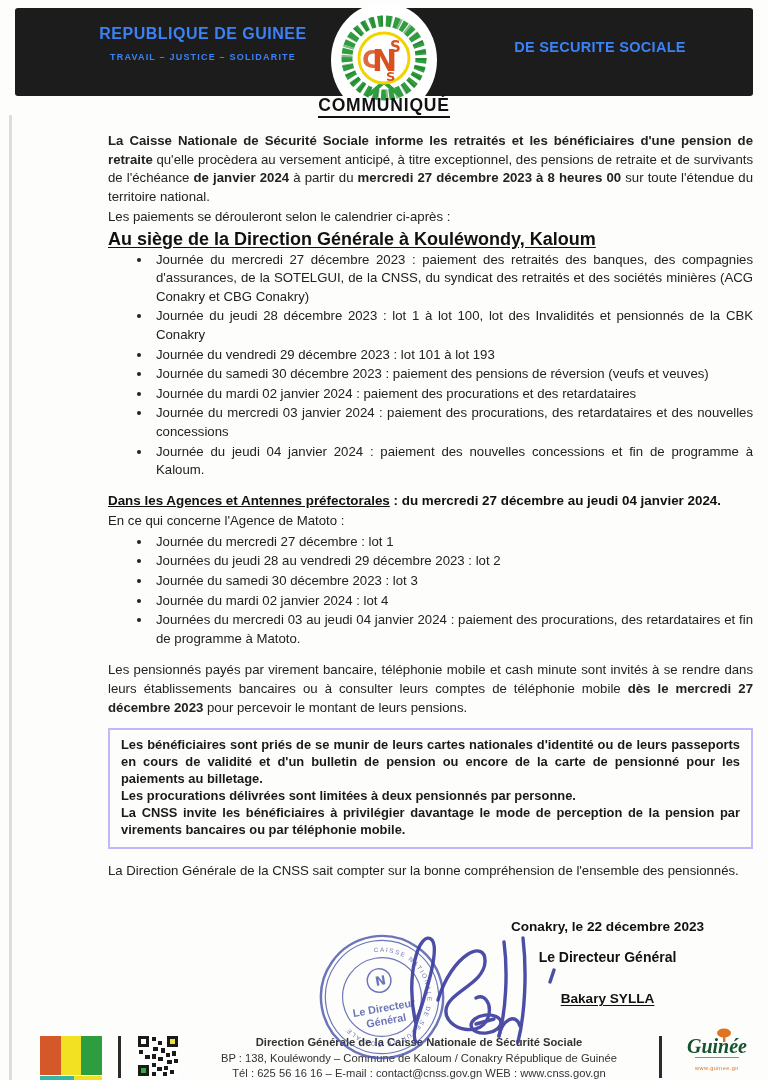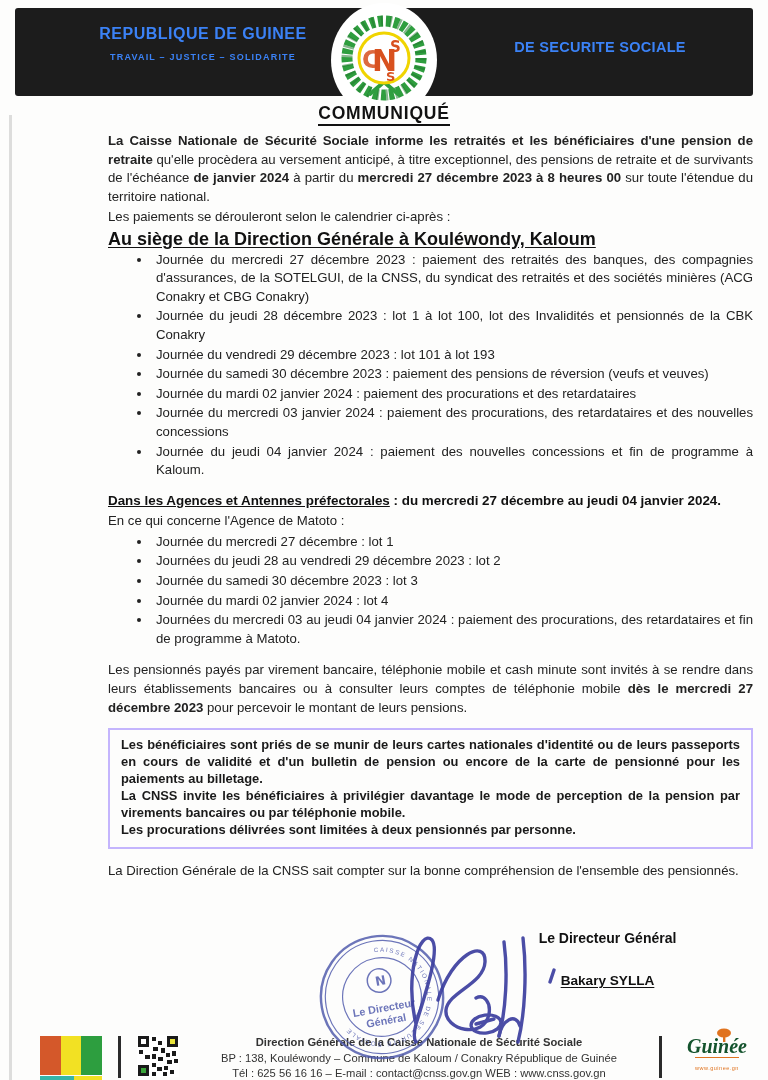--- a/index.html
+++ b/index.html
@@ -23,21 +23,21 @@
   .banner-left .t1 { font-weight:bold; font-size:16px; letter-spacing:.5px; }
   .banner-left .t2 { font-size:9px; letter-spacing:1.2px; margin-top:4px; font-weight:bold; }
   .banner-right { text-align:center; width:230px; margin-top:-10px; font-weight:bold; font-size:14.5px; line-height:20px; letter-spacing:.3px; }
   .oval {
     position:absolute; left:50%; top:-5px; transform:translateX(-50%);
     width:106px; height:114px; background:#fff; border-radius:50%;
     display:flex; align-items:center; justify-content:center;
   }
 
   
-  .title-wrap { position:absolute; top:104px; left:0; right:0; text-align:center; }
+  .title-wrap { position:absolute; top:96px; left:0; right:0; text-align:center; }
   .title {
     display:inline-block; font-size:17.5px; font-weight:bold; letter-spacing:.8px;
     border-bottom:2.5px solid #111; padding-bottom:1px; color:#111;
   }
 
   
   .content { position:absolute; top:132px; left:65px; width:645px;margin-left:43px; }
   p.just { text-align:justify; }
   .b { font-weight:bold; }
   .u { text-decoration:underline; }
@@ -137,28 +137,29 @@
         <li>Journées du jeudi 28 au vendredi 29 décembre 2023 : lot 2</li>
         <li>Journée du samedi 30 décembre 2023 : lot 3</li>
         <li>Journée du mardi 02 janvier 2024 : lot 4</li>
         <li>Journées du mercredi 03 au jeudi 04 janvier 2024 : paiement des procurations, des retardataires et fin de programme à Matoto.</li>
       </ul>
 
     <p class="just pay"><span>Les pensionnés payés par virement bancaire, téléphonie mobile et cash minute sont invités à se rendre dans leurs établissements bancaires ou à consulter leurs comptes de téléphonie mobile </span><span class="b">dès le mercredi 27 décembre 2023</span><span> pour percevoir le montant de leurs pensions.</span></p>
 
     <div class="notice">
         <div>Les bénéficiaires sont priés de se munir de leurs cartes nationales d'identité ou de leurs passeports en cours de validité et d'un bulletin de pension ou encore de la carte de pensionné pour les paiements au billetage.</div>
+        <div>Les procurations délivrées sont limitées à deux pensionnés par personne.</div>
         <div>La CNSS invite les bénéficiaires à privilégier davantage le mode de perception de la pension par virements bancaires ou par téléphonie mobile.</div>
-        <div>Les procurations délivrées sont limitées à deux pensionnés par personne.</div>
       </div>
 
     <p class="closing">La Direction Générale de la CNSS sait compter sur la bonne compréhension de l'ensemble des pensionnés.</p>
   </div>
 
   <div class="sig-col">
+    <div class="date">Conakry, le 22 décembre 2023</div>
     <div class="role">Le Directeur Général</div>
     <div class="name">Bakary SYLLA</div>
   </div>
 
   <div class="stamp">
     <svg width="128" height="128" viewBox="0 0 130 130">
       <g transform="rotate(-10 65 65)" stroke="#4d58ab" fill="none">
         <circle cx="65" cy="65" r="62" stroke-width="2.5"></circle>
         <circle cx="65" cy="65" r="57.5" stroke-width="1.2"></circle>
         <circle cx="65" cy="65" r="40" stroke-width="1.2"></circle>

